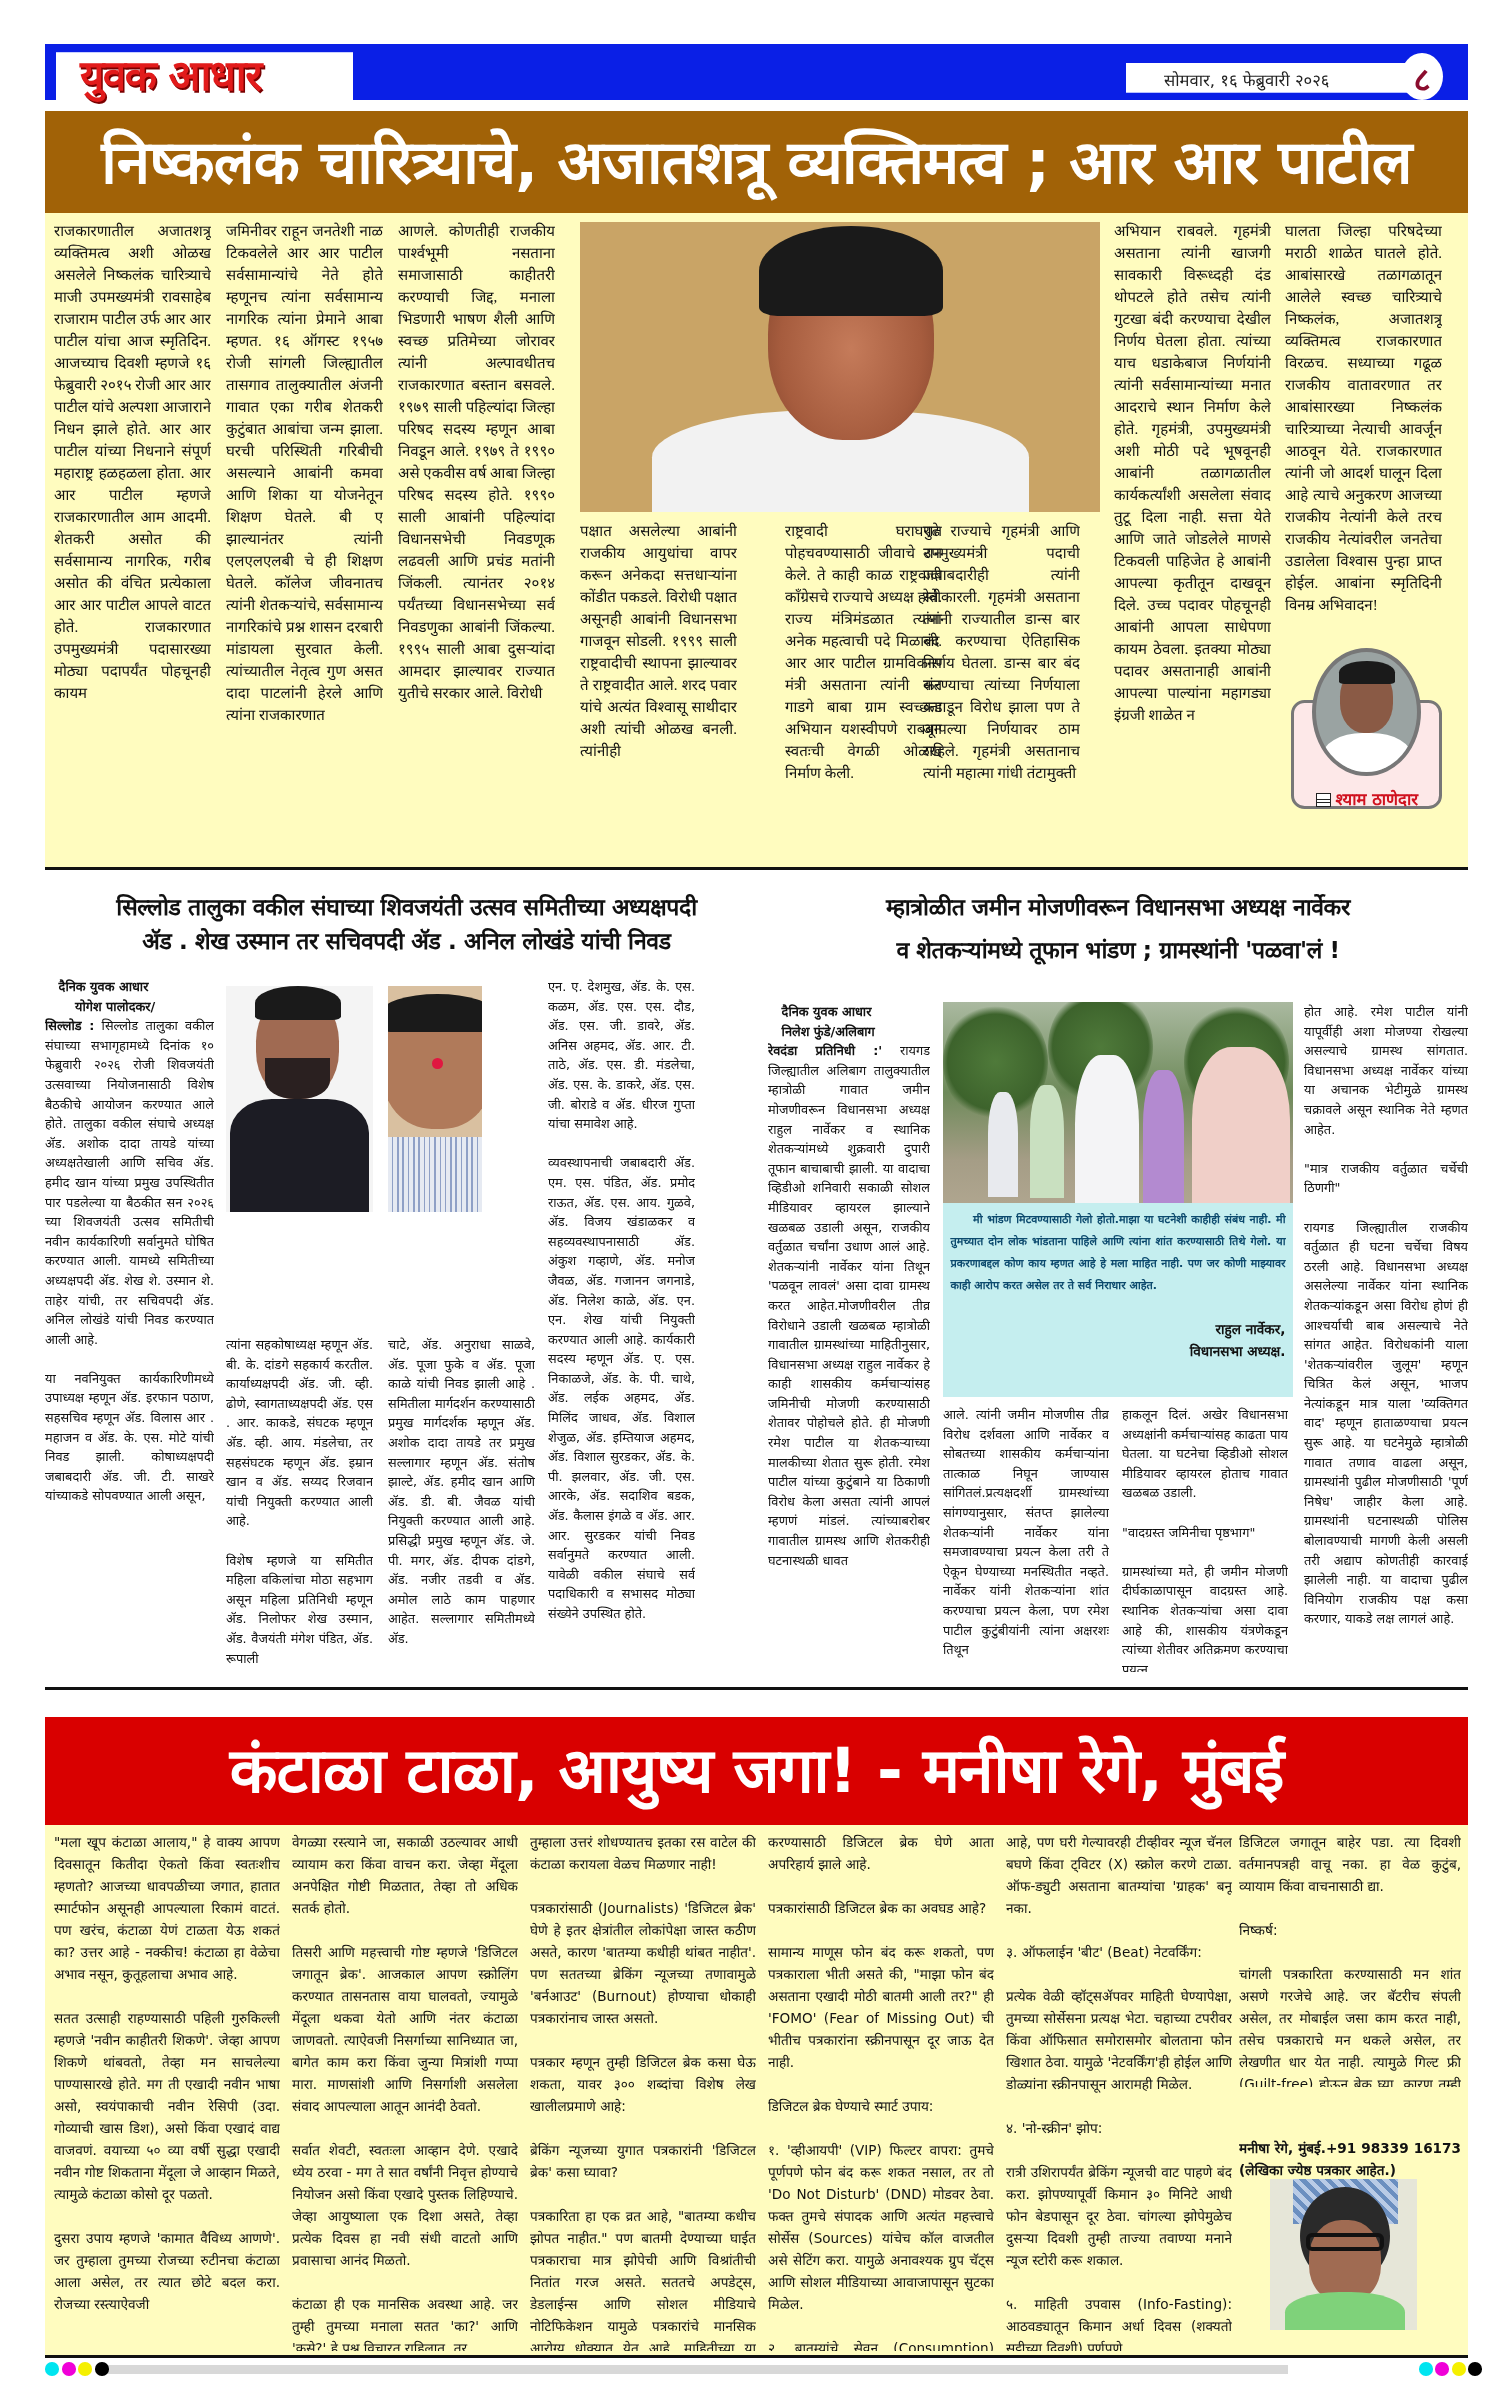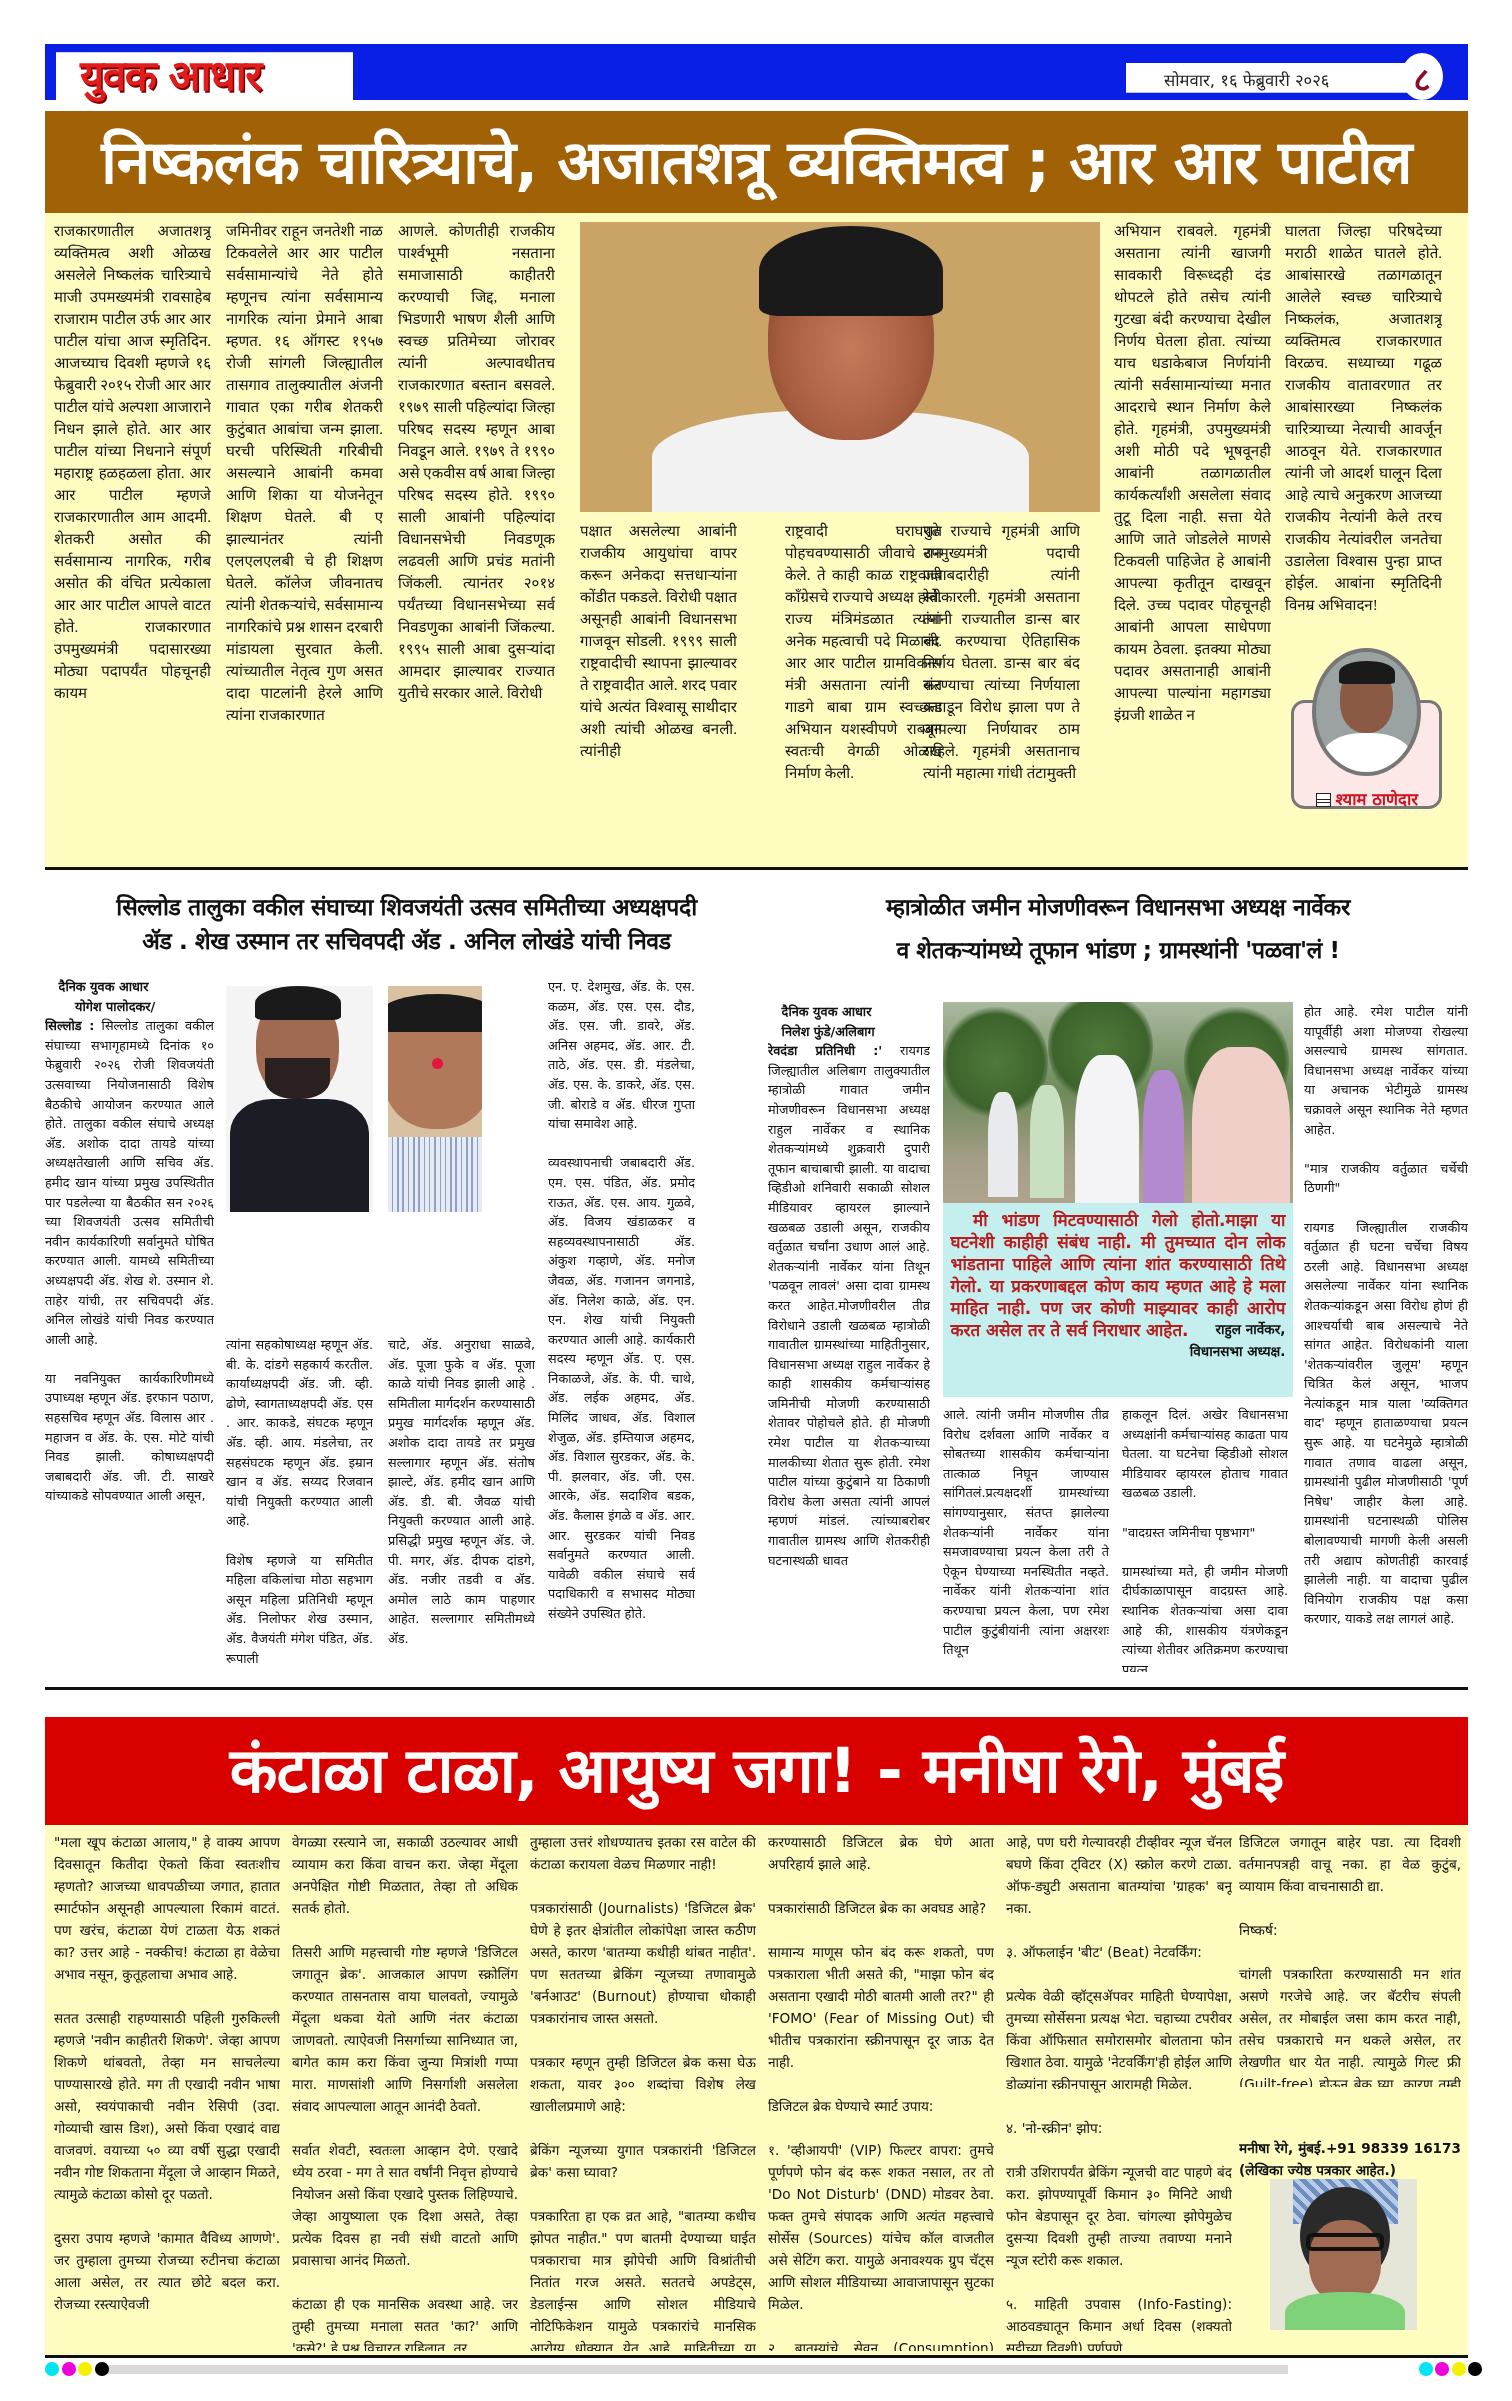--- a/index.html
+++ b/index.html
@@ -56,21 +56,21 @@
   .photo-lokhande { left: 388px; top: 986px; width: 94px; height: 226px; background: #d9c0a0; overflow: hidden; }
   .photo-lokhande .p-face { position: absolute; left: -7.5px; top: 15px; width: 113px; height: 128px; border-radius: 45%; background: #b07a5a; }
   .photo-lokhande .p-hair { position: absolute; left: -7.5px; top: 7.5px; width: 113px; height: 38px; border-radius: 50% 50% 10% 10%; background: #1a1a1a; }
   .photo-lokhande .p-tilak { position: absolute; left: 44px; top: 72px; width: 10.5px; height: 10.5px; border-radius: 50%; background: #e01840; }
   .photo-lokhande .p-shirt { position: absolute; left: 0; top: 151px; width: 94px; height: 75px; background: repeating-linear-gradient(90deg, #e6eaf2 0 3.8px, #8fa0c6 3.8px 5.3px); }
 
   .photo-field { left: 943px; top: 1002px; width: 350px; height: 226px; background: linear-gradient(#aab9a0 0%, #6e8a5a 40%, #a59d86 70%, #b5aa94 100%); overflow: hidden; }
   .photo-field .palm { position: absolute; top: 0; width: 105px; height: 120px; border-radius: 50%; background: radial-gradient(circle, #4f7a3a 0%, #3d632c 60%, transparent 70%); }
   .photo-field .person { position: absolute; border-radius: 40% 40% 0 0; }
   .quote-box { left: 943px; top: 1203px; width: 350px; height: 194px; background: #c5eeef; }
-  .quote-text { position: absolute; left: 7.5px; top: 6px; width: 335px; font-size: 17px; line-height: 22px; font-weight: bold; text-align: justify; color: #b91c1c; }
+  .quote-text { position: absolute; left: 7.5px; top: 6px; width: 335px; font-size: 11px; line-height: 22px; font-weight: bold; text-align: justify; color: #0c4a6e; }
   .quote-sig { position: absolute; right: 7.5px; top: 115px; text-align: right; font-size: 13.6px; line-height: 22px; font-weight: bold; color: #111; }
 
   
   .hl3 { left: 45px; top: 1717px; width: 1423px; height: 108px; background: #d90000; }
   .hl3 h1 { position: absolute; left: 0; right: 0; top: 16.6px; text-align: center; font-size: 62px; line-height: 74px; font-weight: bold; color: #ffffff; white-space: nowrap; letter-spacing: -0.8px; }
   .art3 { left: 45px; top: 1825px; width: 1423px; height: 530px; }
   .col-c { font-size: 13.6px; line-height: 22px; text-align: justify; color: #111; overflow: hidden; position: absolute; }
   .sig3 { font-weight: bold; }
   .photo-manisha { left: 1270px; top: 1877px; width: 147px; height: 151px; background: #e6e6d8; overflow: hidden; }
   .photo-manisha .m-bg { position: absolute; left: 22.6px; top: 0; width: 105px; height: 45px; background: repeating-linear-gradient(45deg, #6b8fc0 0 4.5px, #b9cbe6 4.5px 9px); }

